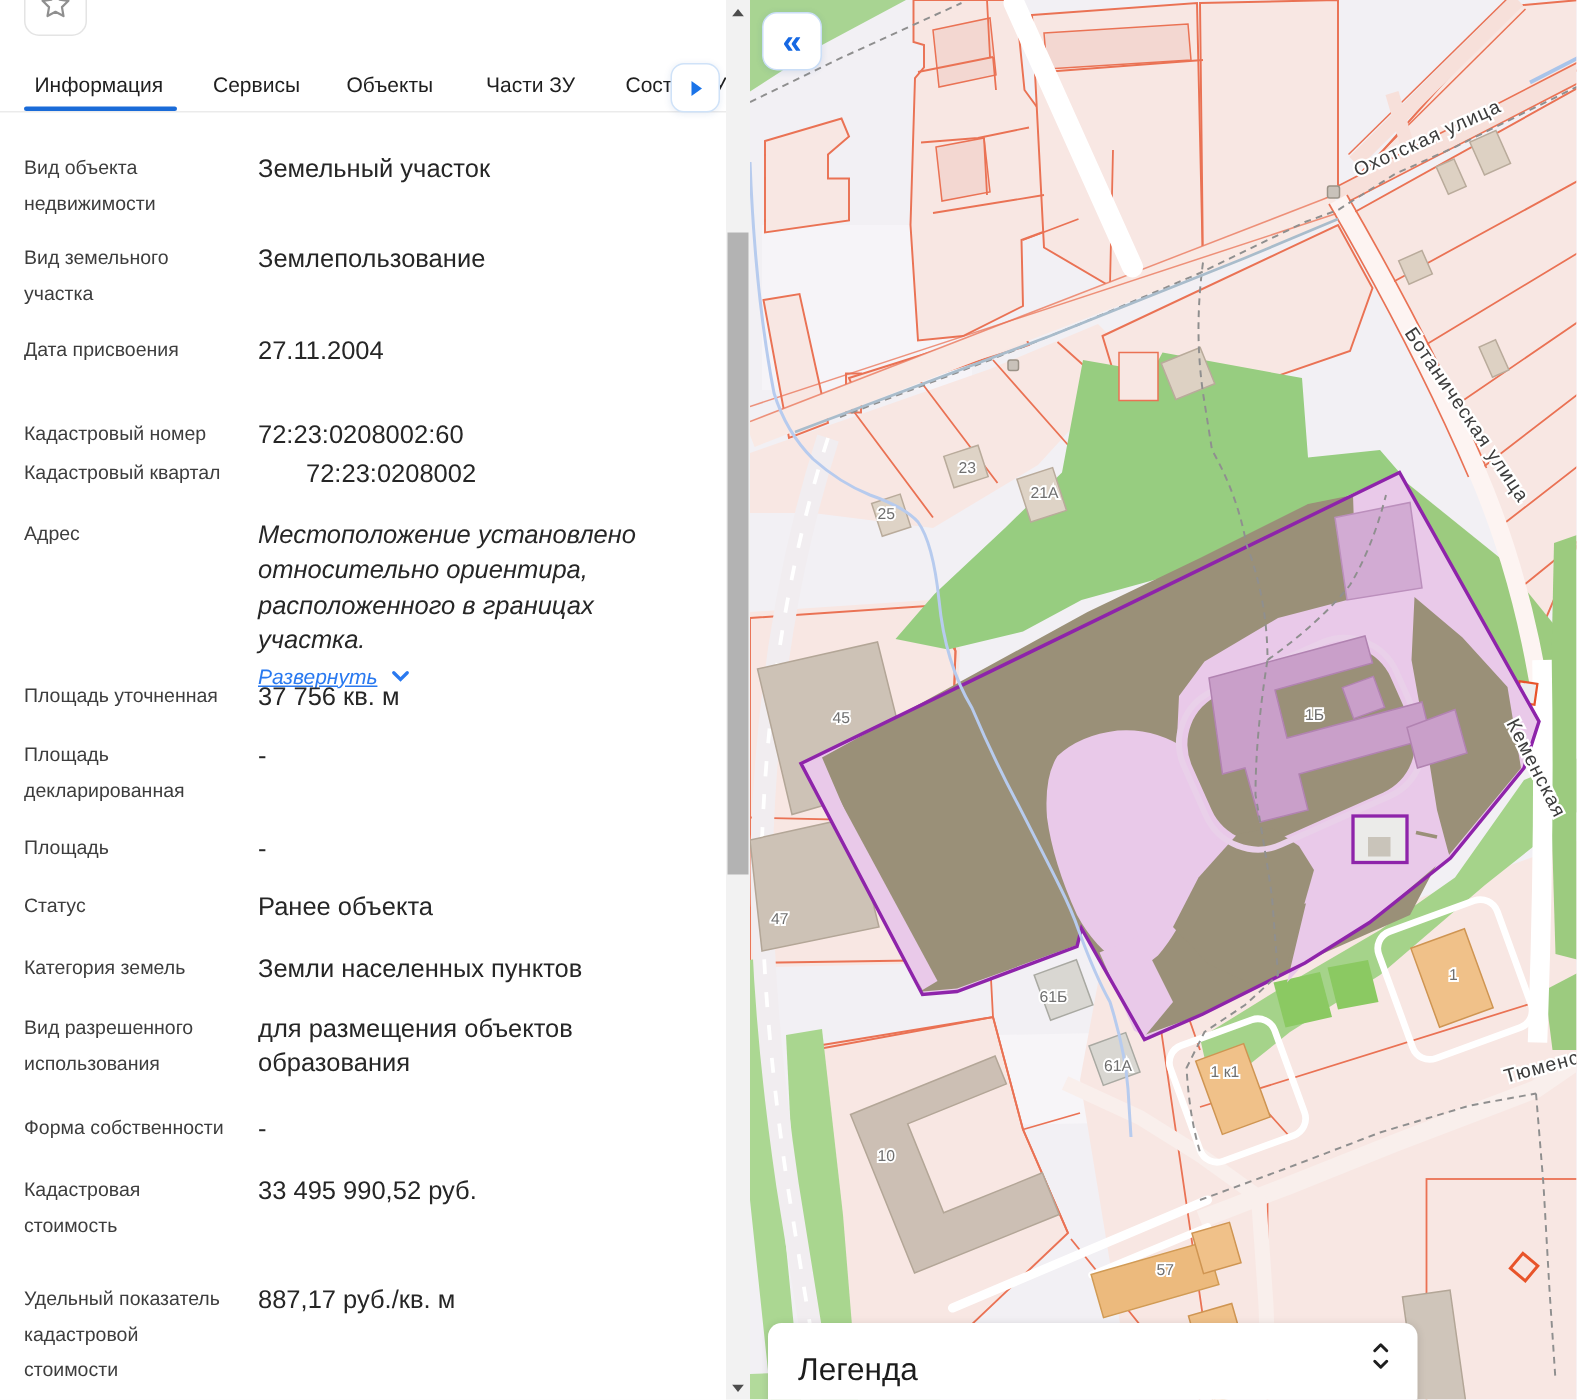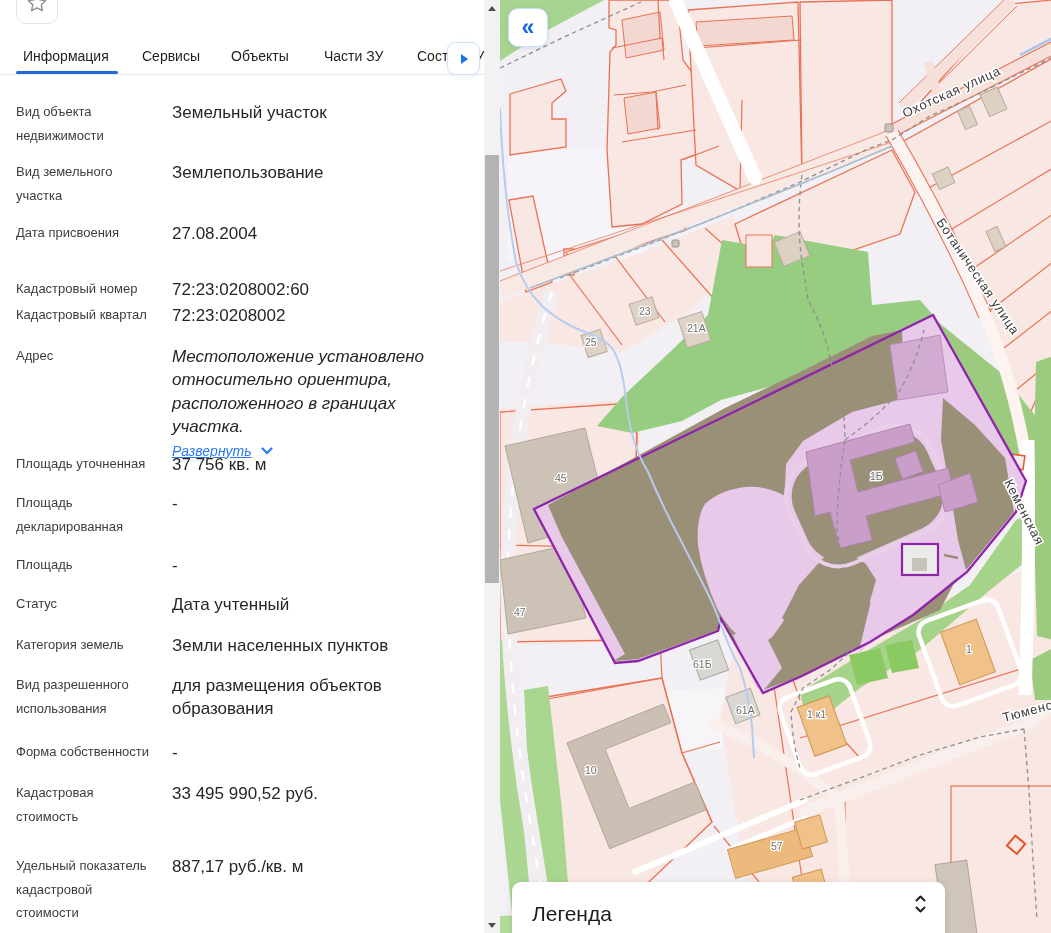--- a/index.html
+++ b/index.html
@@ -54,27 +54,27 @@
   <div class="row" style="top:100px;">
       <div class="lbl">Вид объекта недвижимости</div>
       <div class="val">Земельный участок</div>
     </div>
   <div class="row" style="top:160px;">
       <div class="lbl">Вид земельного участка</div>
       <div class="val">Землепользование</div>
     </div>
   <div class="row" style="top:221px;">
       <div class="lbl">Дата присвоения</div>
-      <div class="val">27.08.2004</div>
+      <div class="val">27.11.2004</div>
     </div>
   <div class="row" style="top:277px;">
       <div class="lbl">Кадастровый номер</div>
       <div class="val">72:23:0208002:60</div>
     </div>
-  <div class="row" style="top:303px;">
+  <div class="row" style="top:303px;gap:32px;">
       <div class="lbl">Кадастровый квартал</div>
       <div class="val">72:23:0208002</div>
     </div>
   <div class="row" style="top:344px;">
       <div class="lbl">Адрес</div>
       <div class="val" style="width:296px;font-style:italic;">Местоположение установлено относительно ориентира, расположенного в границах участка.<br>
     <a class="exp">Развернуть</a>&nbsp;&nbsp;<svg width="12" height="8" viewBox="0 0 12 8" style="margin-bottom:1px;">
           <path d="M1.5 1.5L6 6l4.5-4.5" stroke="#2979f0" stroke-width="2.2" fill="none" stroke-linecap="round"></path>
         </svg></div>
     </div>
@@ -85,21 +85,21 @@
   <div class="row" style="top:491px;">
       <div class="lbl">Площадь декларированная</div>
       <div class="val">-</div>
     </div>
   <div class="row" style="top:553px;">
       <div class="lbl">Площадь</div>
       <div class="val">-</div>
     </div>
   <div class="row" style="top:592px;">
       <div class="lbl">Статус</div>
-      <div class="val">Дата учтенный</div>
+      <div class="val">Ранее объекта</div>
     </div>
   <div class="row" style="top:673px;">
       <div class="lbl">Вид разрешенного использования</div>
       <div class="val" style="width:296px;">для размещения объектов образования</div>
     </div>
   <div class="row" style="top:633px;">
       <div class="lbl">Категория земель</div>
       <div class="val">Земли населенных пунктов</div>
     </div>
   <div class="row" style="top:740px;align-items:center;">

